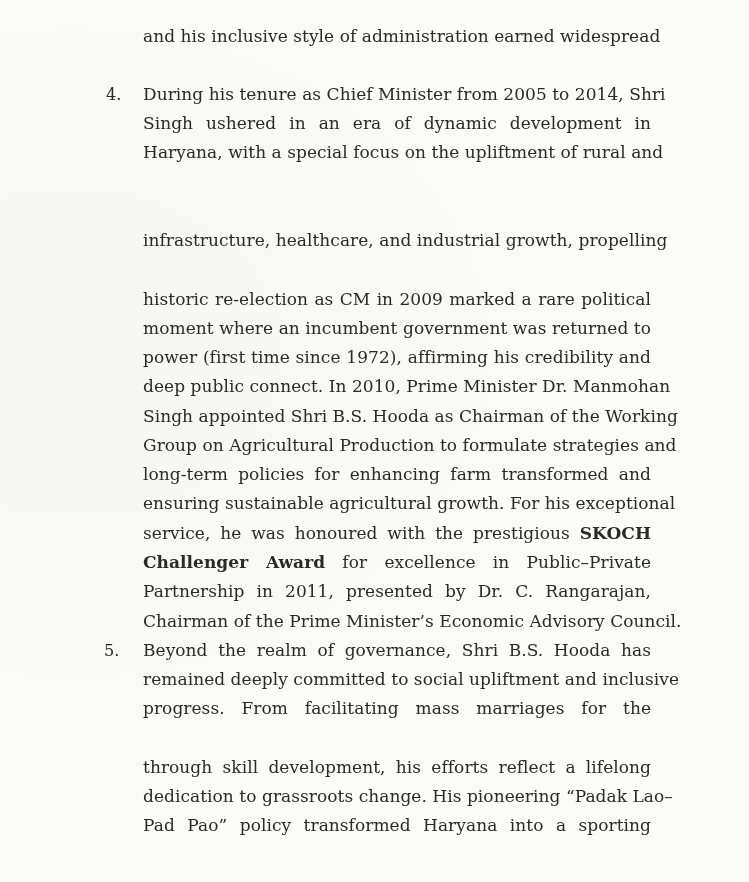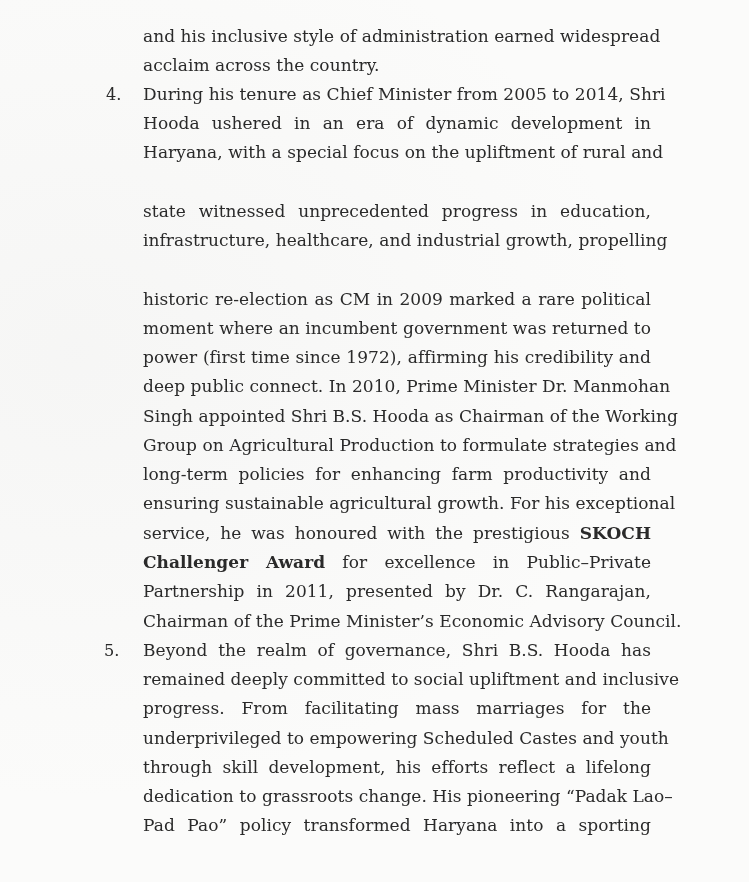--- a/index.html
+++ b/index.html
@@ -39,52 +39,49 @@
   }
   .b { font-weight: bold; margin-top: 16px; }
   .i { }
 </style>
 </head>
 <body>
 
 <div class="page">
 
   <div class="line justify" style="top:22px">and his inclusive style of administration earned widespread</div>
-  <div class="line" style="top:51px">acclaim across the country.</div>
 
   <div class="num" style="top:80px">4.</div>
   <div class="line justify" style="top:80px">During his tenure as Chief Minister from 2005 to 2014, Shri</div>
-  <div class="line justify" style="top:109px">Hooda ushered in an era of dynamic development in</div>
+  <div class="line justify" style="top:109px">Singh ushered in an era of dynamic development in</div>
   <div class="line justify" style="top:138px">Haryana, with a special focus on the upliftment of rural and</div>
-  <div class="line justify" style="top:197px">state witnessed unprecedented progress in education,</div>
   <div class="line justify" style="top:226px">infrastructure, healthcare, and industrial growth, propelling</div>
   <div class="line justify" style="top:285px">historic re-election as CM in 2009 marked a rare political</div>
   <div class="line justify" style="top:314px">moment where an incumbent government was returned to</div>
   <div class="line justify" style="top:343px">power (first time since 1972), affirming his credibility and</div>
   <div class="line justify" style="top:372px">deep public connect. In 2010, Prime Minister Dr. Manmohan</div>
   <div class="line justify" style="top:402px">Singh appointed Shri B.S. Hooda as Chairman of the Working</div>
   <div class="line justify" style="top:431px">Group on Agricultural Production to formulate strategies and</div>
-  <div class="line justify" style="top:460px">long-term policies for enhancing farm productivity and</div>
+  <div class="line justify" style="top:460px">long-term policies for enhancing farm transformed and</div>
   <div class="line justify" style="top:489px">ensuring sustainable agricultural growth. For his exceptional</div>
   <div class="line justify" style="top:519px">
     <span>service, he was honoured with the prestigious</span>
     <span class="b">SKOCH</span>
   </div>
   <div class="line justify" style="top:548px">
     <span class="b">Challenger Award</span>
     <span>for excellence in Public–Private</span>
   </div>
   <div class="line justify" style="top:577px">Partnership in 2011, presented by Dr. C. Rangarajan,</div>
   <div class="line" style="top:607px">Chairman of the Prime Minister’s Economic Advisory Council.</div>
 
   <div class="num" style="top:636px; left:104px">5.</div>
   <div class="line justify" style="top:636px">Beyond the realm of governance, Shri B.S. Hooda has</div>
   <div class="line justify" style="top:665px">remained deeply committed to social upliftment and inclusive</div>
   <div class="line justify" style="top:694px">progress. From facilitating mass marriages for the</div>
-  <div class="line justify" style="top:724px">underprivileged to empowering Scheduled Castes and youth</div>
   <div class="line justify" style="top:753px">through skill development, his efforts reflect a lifelong</div>
   <div class="line justify" style="top:782px">
     <span>dedication to grassroots change. His pioneering “</span><span class="i">Padak Lao–</span>
   </div>
   <div class="line justify" style="top:811px">
     <span class="i">Pad Pao</span><span>” policy transformed Haryana into a sporting</span>
   </div>
 
 </div>
 

